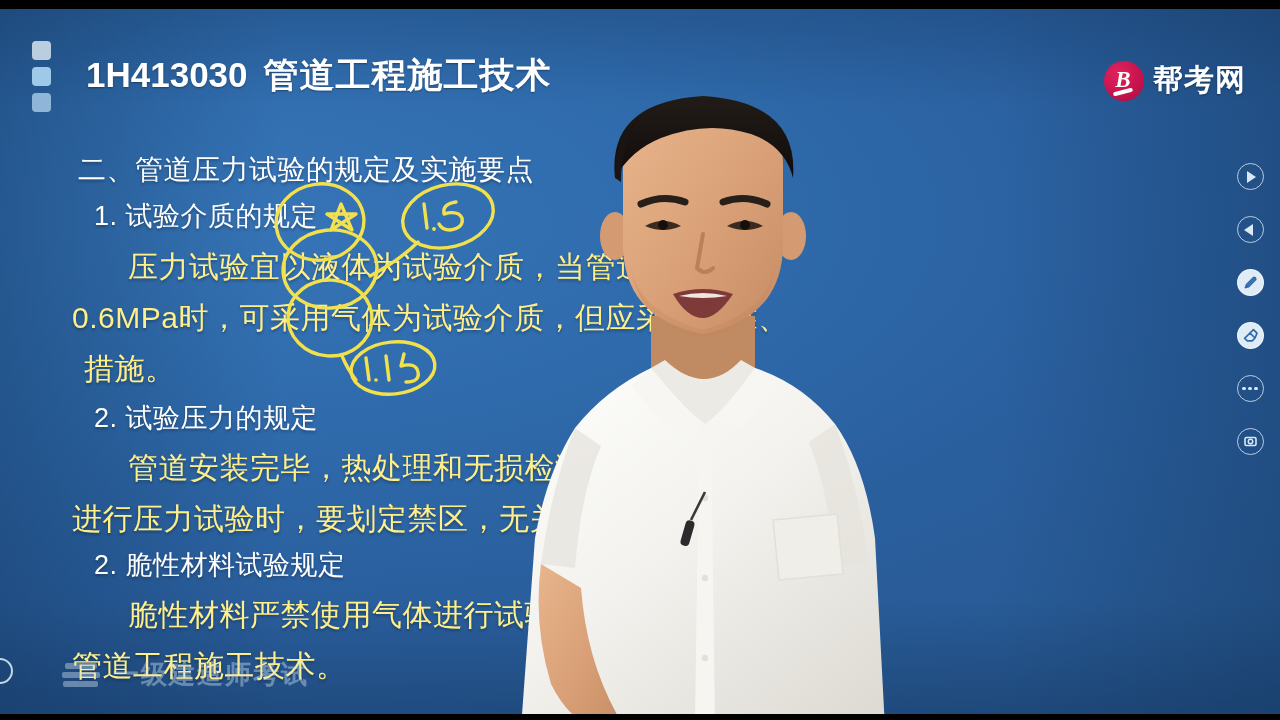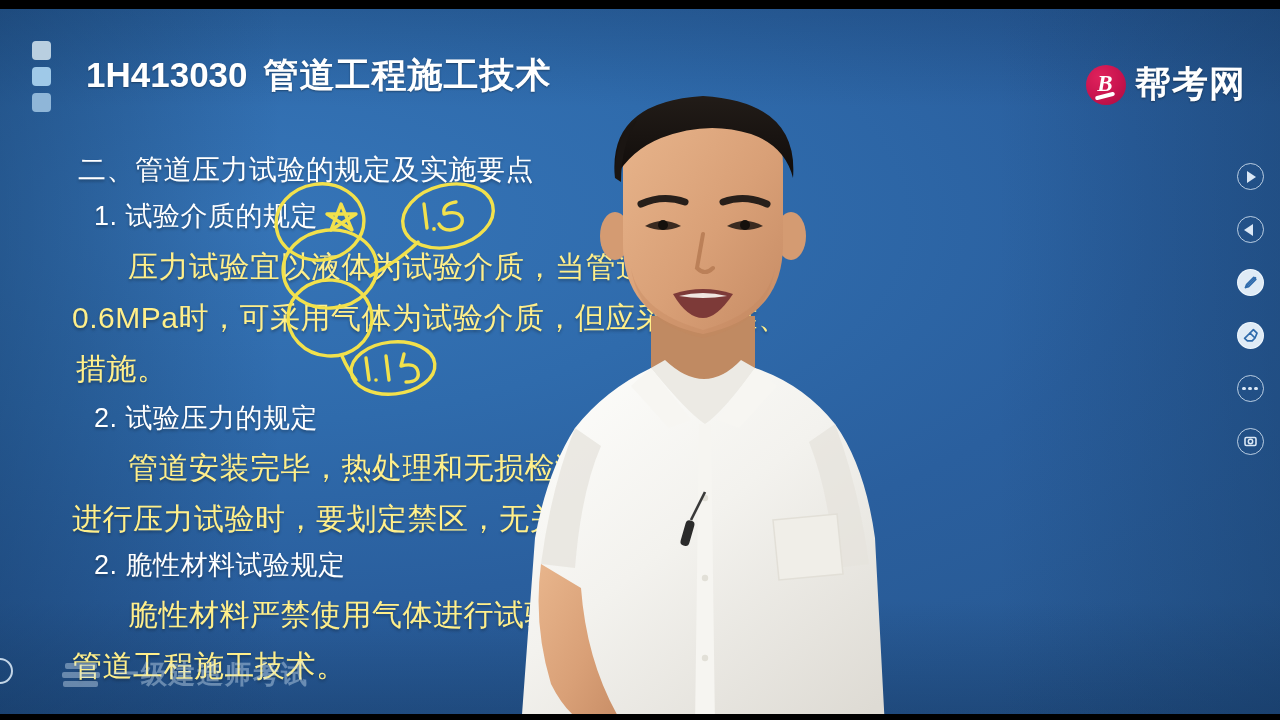--- a/index.html
+++ b/index.html
@@ -111,21 +111,21 @@
     content: "";
     position: absolute;
     left: 9px; bottom: 7px;
     width: 20px; height: 4px;
     background: #fff;
     border-radius: 2px;
     transform: rotate(-14deg);
   }
   #brand .bname {
     color: #ffffff;
-    font-size: 36px;
+    font-size: 30px;
     font-weight: bold;
     letter-spacing: 1px;
     text-shadow: 0 1px 2px rgba(0,0,0,0.4);
   }
   
   #content {
     position: absolute;
     left: 0; top: 120px;
     width: 1280px;
     z-index: 15;
@@ -272,21 +272,21 @@
       </div>
     </div>
 
     <div id="content">
 
       <div class="line h2 l-white" style="left:78px; top:23px;">二、管道压力试验的规定及实施要点</div>
 
       <div class="line h3 l-white" style="left:94px; top:70px;">1. 试验介质的规定</div>
       <div class="line bd l-yellow" style="left:128px; top:119px;">压力试验宜以液体为试验介质，当管道的设计压</div>
       <div class="line bd l-yellow" style="left:72px; top:170px;">0.6MPa时，可采用气体为试验介质，但应采取可靠、</div>
-      <div class="line bd l-yellow" style="left:76px; top:221px;">措施。</div>
+      <div class="line bd l-yellow" style="left:84px; top:221px;">措施。</div>
 
       <div class="line h3 l-white" style="left:94px; top:272px;text-align:right;">2. 试验压力的规定</div>
       <div class="line bd l-yellow" style="left:128px; top:320px;">管道安装完毕，热处理和无损检测合格</div>
       <div class="line bd l-yellow" style="left:72px; top:371px;">进行压力试验时，要划定禁区，无关人员</div>
 
       <div class="line h3 l-white" style="left:94px; top:419px;">2. 脆性材料试验规定</div>
       <div class="line bd l-yellow" style="left:128px; top:467px;">脆性材料严禁使用气体进行试验，压</div>
       <div class="line bd l-yellow" style="left:72px; top:518px;">管道工程施工技术。</div>
     </div>
 

